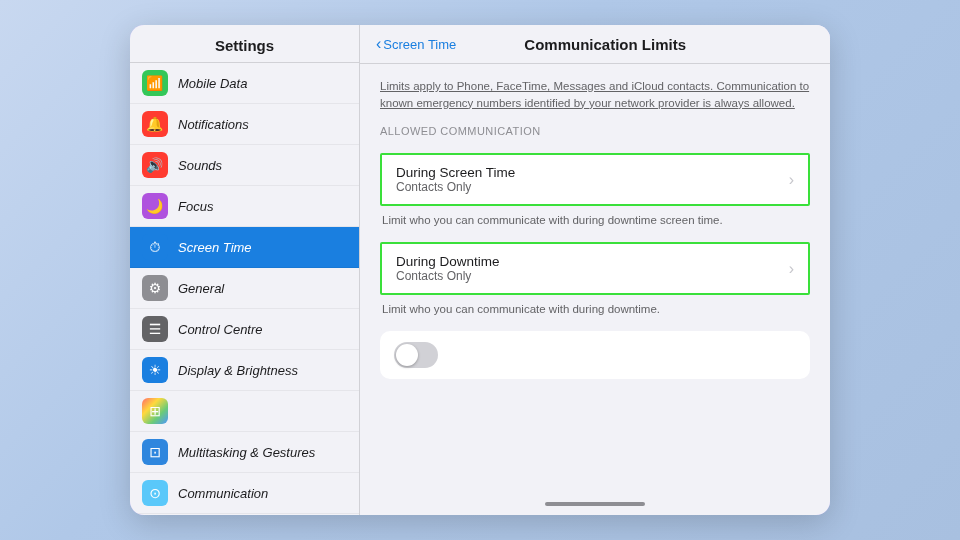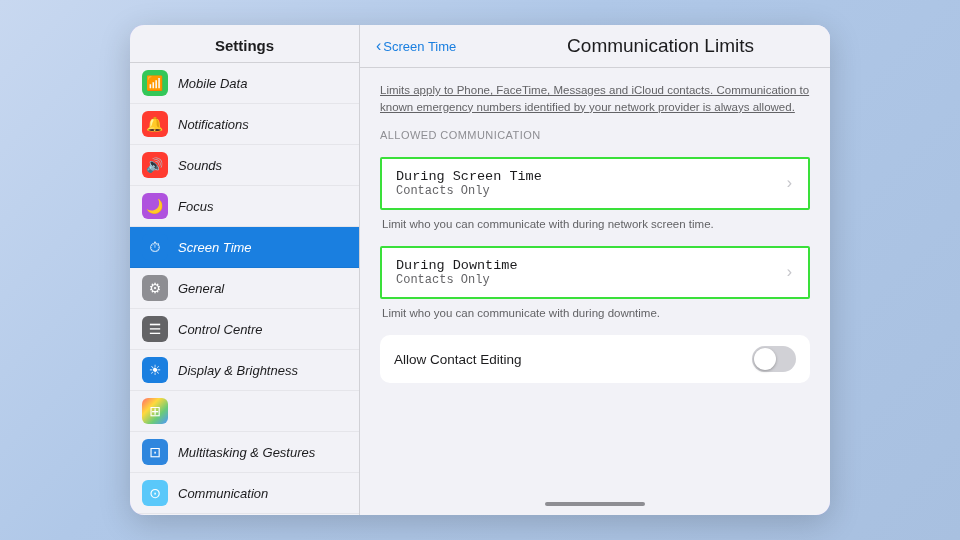--- a/index.html
+++ b/index.html
@@ -94,23 +94,23 @@
       font-size: 13px;
       cursor: pointer;
       gap: 2px;
     }
     .back-chevron {
       font-size: 16px;
       color: #1a7fe0;
     }
     .main-title {
       flex: 1;
-      text-align: right;
-      font-size: 19px;
-      font-weight: 400;
+      text-align: center;
+      font-size: 15px;
+      font-weight: 700;
       color: #1c1c1e;
       margin-right: 60px;
     }
     .main-body {
       flex: 1;
       padding: 14px 20px;
       overflow-y: auto;
     }
     .description-text {
       font-size: 11.5px;
@@ -127,21 +127,20 @@
       letter-spacing: 0.04em;
       margin-bottom: 16px;
     }
     .option-card {
       background: #fff;
       border-radius: 2px;
       border: 2.5px solid #3ae03a;
       margin-bottom: 6px;
       cursor: pointer;
       overflow: hidden;
-      font-family: Liberation Mono, monospace;
     }
     .option-row {
       display: flex;
       align-items: center;
       padding: 10px 14px;
     }
     .option-text {
       flex: 1;
     }
     .option-title {
@@ -296,36 +295,35 @@
 
       <div class="option-card">
         <div class="option-row">
           <div class="option-text">
             <div class="option-title">During Screen Time</div>
             <div class="option-subtitle">Contacts Only</div>
           </div>
           <span class="option-chevron">›</span>
         </div>
       </div>
-      <div class="hint-text">Limit who you can communicate with during network screen time.</div>
+      <div class="hint-text">Limit who you can communicate with during downtime screen time.</div>
 
       <div class="option-card">
         <div class="option-row">
           <div class="option-text">
             <div class="option-title">During Downtime</div>
             <div class="option-subtitle">Contacts Only</div>
           </div>
           <span class="option-chevron">›</span>
         </div>
       </div>
       <div class="hint-text">Limit who you can communicate with during downtime.</div>
 
       <div class="allow-card">
         <div class="allow-row">
-          <span class="allow-label">Allow Contact Editing</span>
           <div class="toggle">
             <div class="toggle-knob"></div>
           </div>
         </div>
       </div>
     </div>
     <div class="bottom-bar">
       <div class="home-indicator"></div>
     </div>
   </div>

